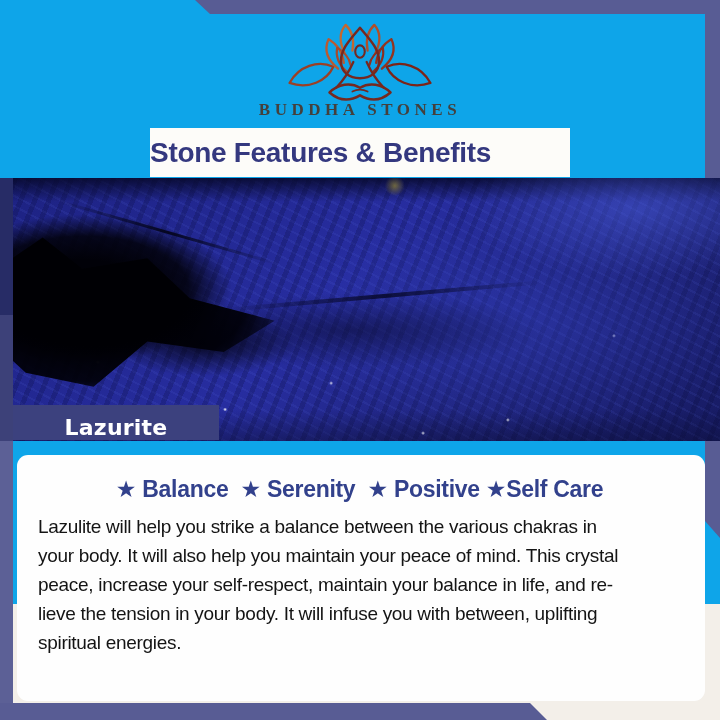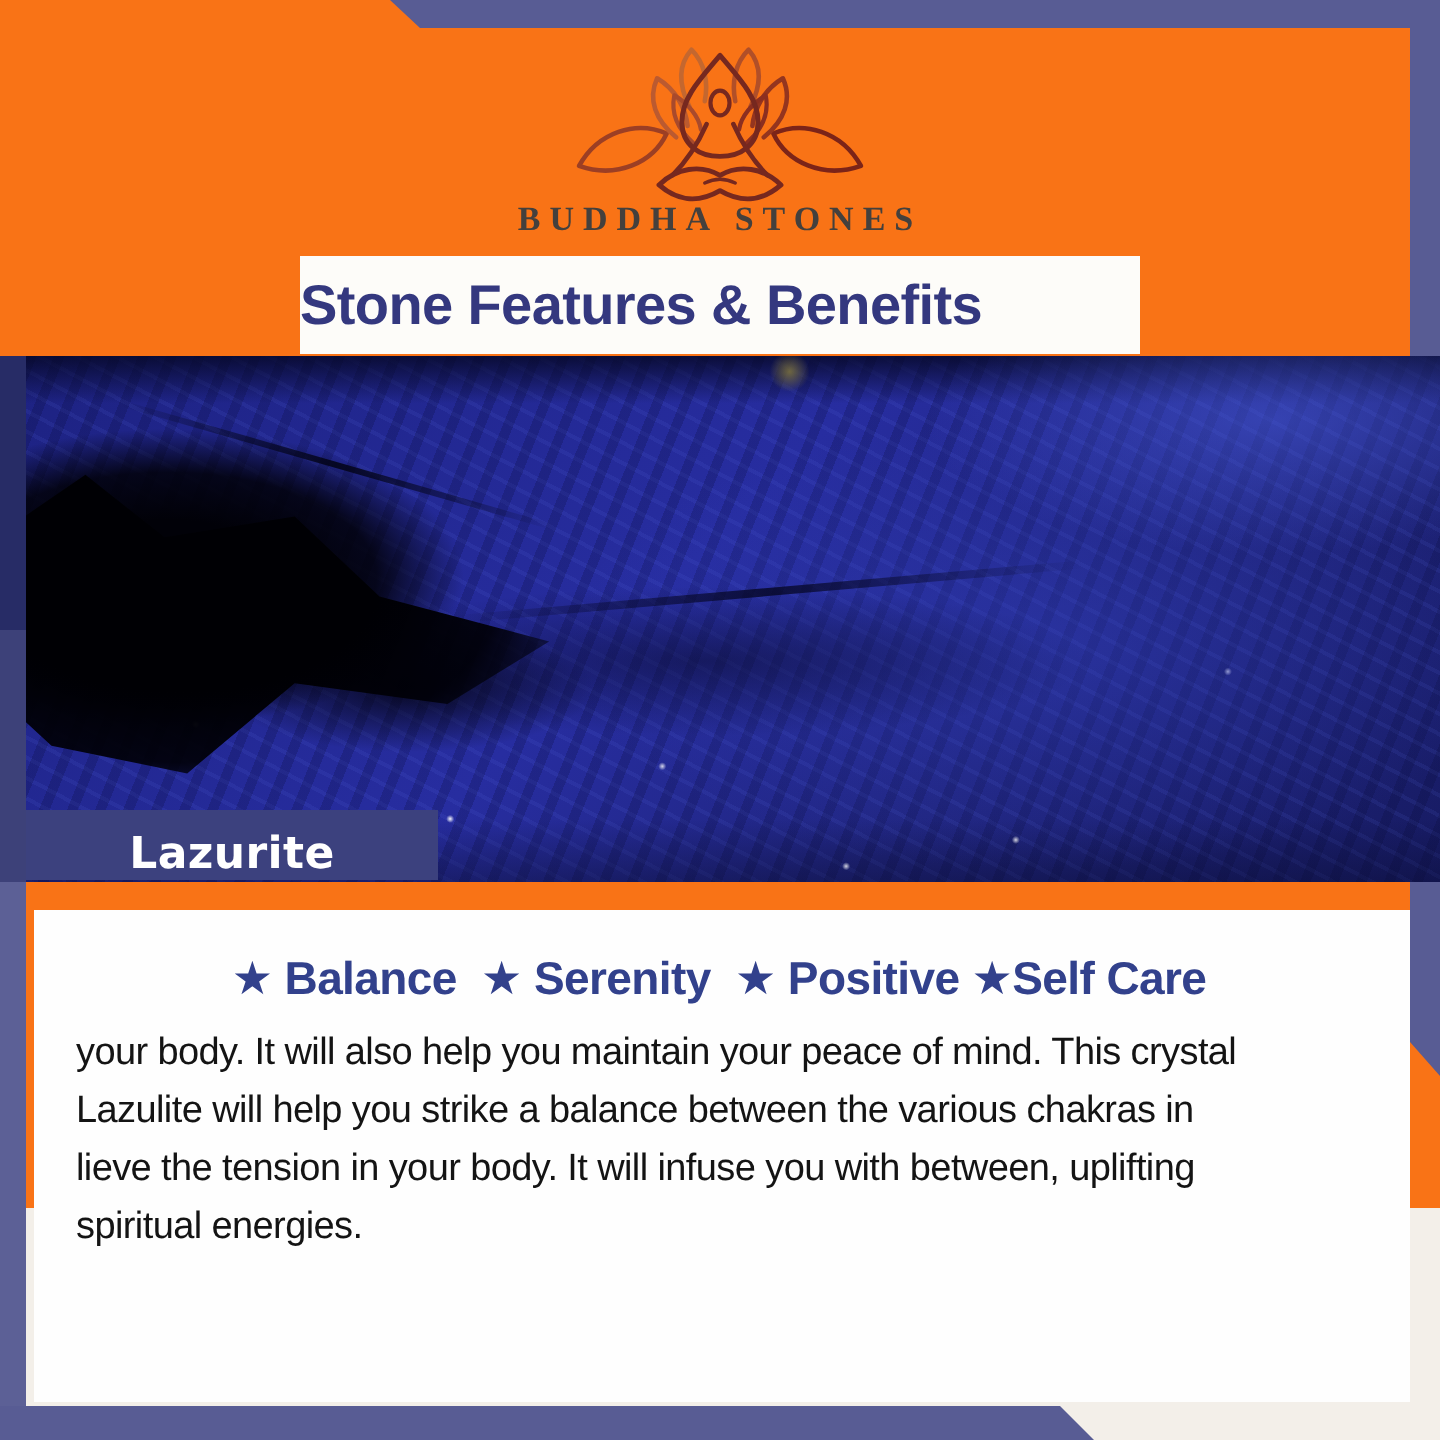--- a/index.html
+++ b/index.html
@@ -2,21 +2,21 @@
 <html><head>
 <meta charset="utf-8">
 <style>
   html,body{margin:0;padding:0;}
   body{
     width:720px;height:720px;
     background:#f3efe9;
     font-family:"Liberation Sans","DejaVu Sans",sans-serif;
     overflow:hidden;
   }
-  .canvas{position:relative;width:720px;height:604px;background:#f97316;}
+  .canvas{position:relative;width:720px;height:604px;background:#0ea5e9;}
 
   
   .top-bar{
     position:absolute;left:195px;top:0;width:525px;height:14px;
     background:#585c94;
     clip-path:polygon(0 0,100% 0,100% 100%,15px 100%);
   }
   .right-strip-top{
     position:absolute;left:705px;top:0;width:15px;height:179px;
     background:#585c94;
@@ -107,21 +107,21 @@
   }
   .stone-banner span{
     color:#ffffff;
     font-family:"DejaVu Sans","Liberation Sans",sans-serif;
     font-size:22px;font-weight:bold;letter-spacing:0.2px;
   }
 
   
   .content-card{
     position:absolute;left:17px;top:455px;width:688px;height:246px;
-    background:#fefefe;border-radius:0;
+    background:#fefefe;border-radius:11px;
     box-sizing:border-box;
     padding:21px 24px 0 21px;
   }
   .benefits-line{
     text-align:center;
     font-size:23px;font-weight:bold;letter-spacing:-0.3px;
     color:#32418c;
     white-space:pre;
     margin-bottom:9px;
   }
@@ -181,22 +181,23 @@
     <div class="crack2"></div>
   </figure>
 
   <div class="stone-banner">
     <span>Lazurite</span>
   </div>
 
   <section class="content-card">
     <div class="benefits-line">★ Balance  ★ Serenity  ★ Positive ★Self Care</div>
     <p class="desc">
+      <span>Lazulite will help you strike a balance between the various chakras in</span>
       <span>your body. It will also help you maintain your peace of mind. This crystal</span>
-      <span>Lazulite will help you strike a balance between the various chakras in</span>
+      <span>peace, increase your self-respect, maintain your balance in life, and re-</span>
       <span>lieve the tension in your body. It will infuse you with between, uplifting</span>
       <span>spiritual energies.</span>
     </p>
   </section>
 
   <div class="right-strip-bottom"></div>
   <div class="bottom-bar"></div>
 
 </div>
 

